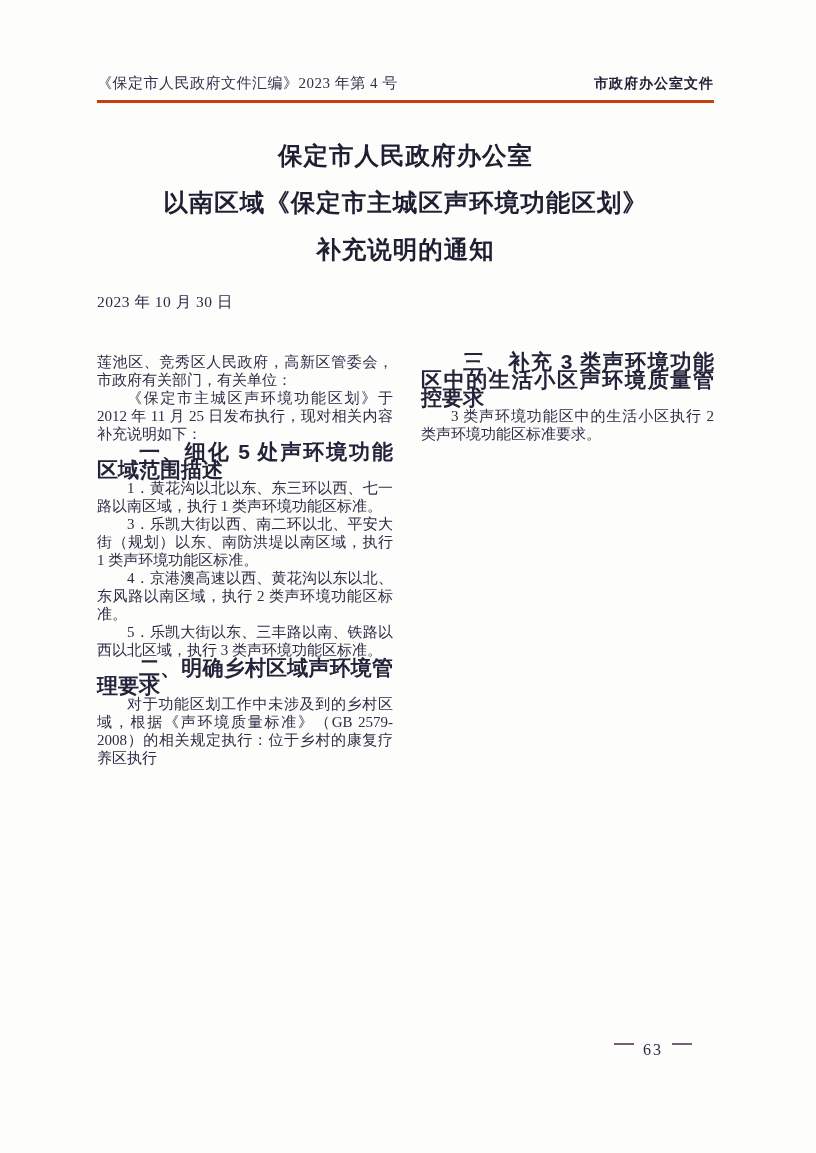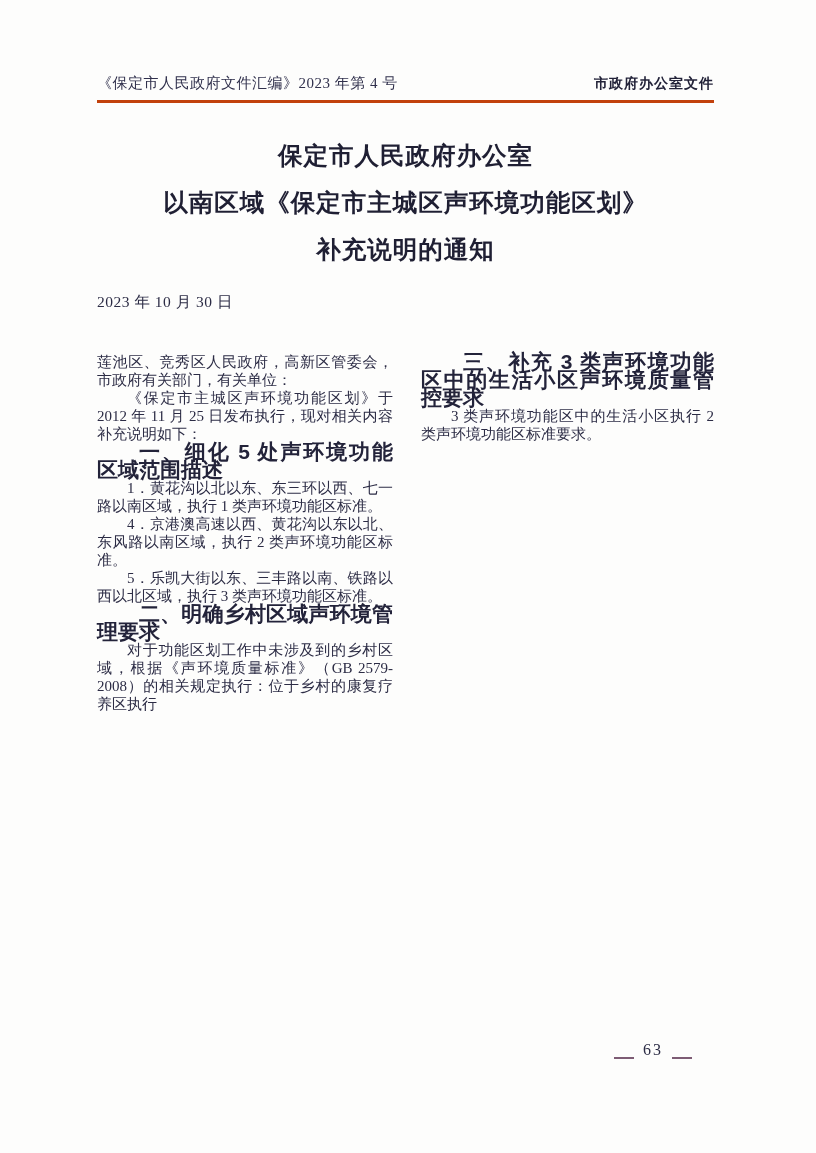--- a/index.html
+++ b/index.html
@@ -68,21 +68,21 @@
   .para.bold {
     font-weight: bold;
     font-family: Liberation Sans, sans-serif;
     font-size: 21px;
     color: #23233a;
   }
   
   .page-number {
     position: absolute;
     top: 1041px; left: 593px; width: 120px;
-    display: flex; justify-content: center; align-items: flex-end; gap: 9px;
+    display: flex; justify-content: center; align-items: flex-start; gap: 9px;
     font-size: 16px; color: #2c2c45;
   }
   .page-number .dash {
     display: inline-block; width: 20px; height: 2px;
     background: #7d5c74; margin-top: 2px;
   }
   .page-number .num { letter-spacing: 2px; }
 </style>
 </head>
 <body>
@@ -101,20 +101,21 @@
   </div>
 
   <div class="doc-date">2023 年 10 月 30 日</div>
 
   <div class="body-columns">
     <div class="column left">
         <p class="para">莲池区、竞秀区人民政府，高新区管委会，市政府有关部门，有关单位：</p>
         <p class="para indent">《保定市主城区声环境功能区划》于 2012 年 11 月 25 日发布执行，现对相关内容补充说明如下：</p>
         <p class="para bold indent">一、细化 5 处声环境功能区域范围描述</p>
         <p class="para indent">1．黄花沟以北以东、东三环以西、七一路以南区域，执行 1 类声环境功能区标准。</p>
+        <p class="para indent">3．乐凯大街以西、南二环以北、平安大街（规划）以东、南防洪堤以南区域，执行 1 类声环境功能区标准。</p>
         <p class="para indent">4．京港澳高速以西、黄花沟以东以北、东风路以南区域，执行 2 类声环境功能区标准。</p>
         <p class="para indent">5．乐凯大街以东、三丰路以南、铁路以西以北区域，执行 3 类声环境功能区标准。</p>
         <p class="para bold indent">二、明确乡村区域声环境管理要求</p>
         <p class="para indent">对于功能区划工作中未涉及到的乡村区域，根据《声环境质量标准》（GB 2579-2008）的相关规定执行：位于乡村的康复疗养区执行</p>
       </div>
     <div class="column right">
         <p class="para bold indent">三、补充 3 类声环境功能区中的生活小区声环境质量管控要求</p>
         <p class="para indent">3 类声环境功能区中的生活小区执行 2 类声环境功能区标准要求。</p>
       </div>
   </div>

